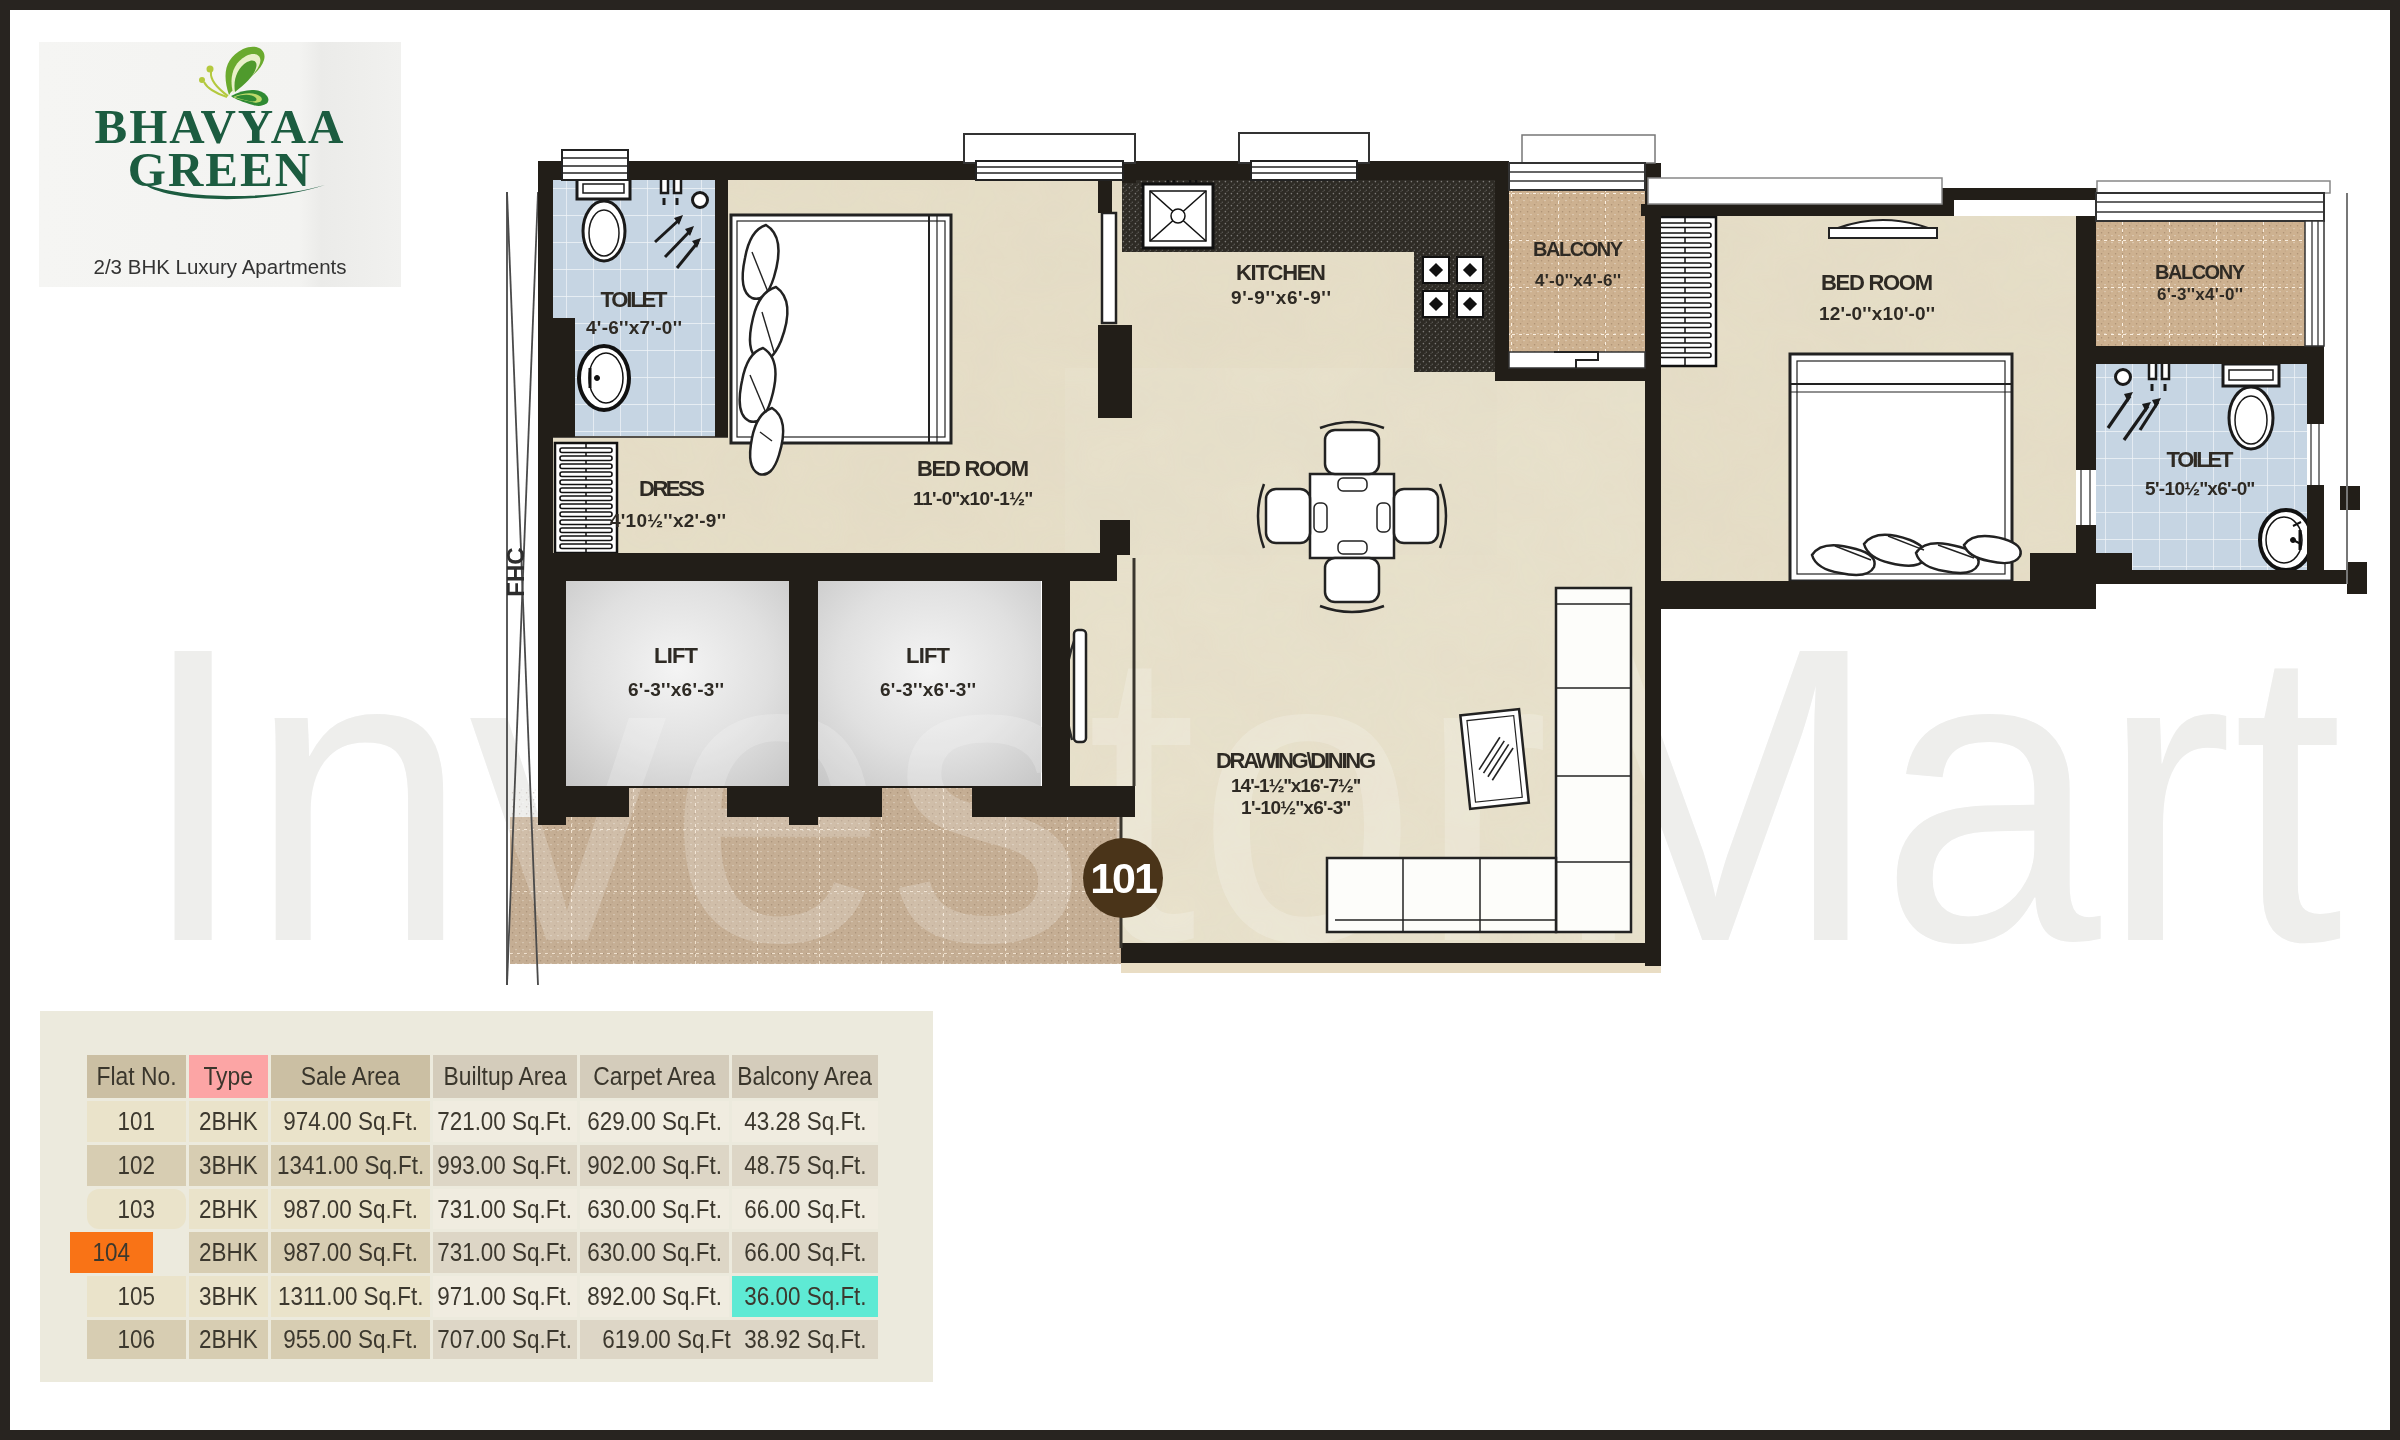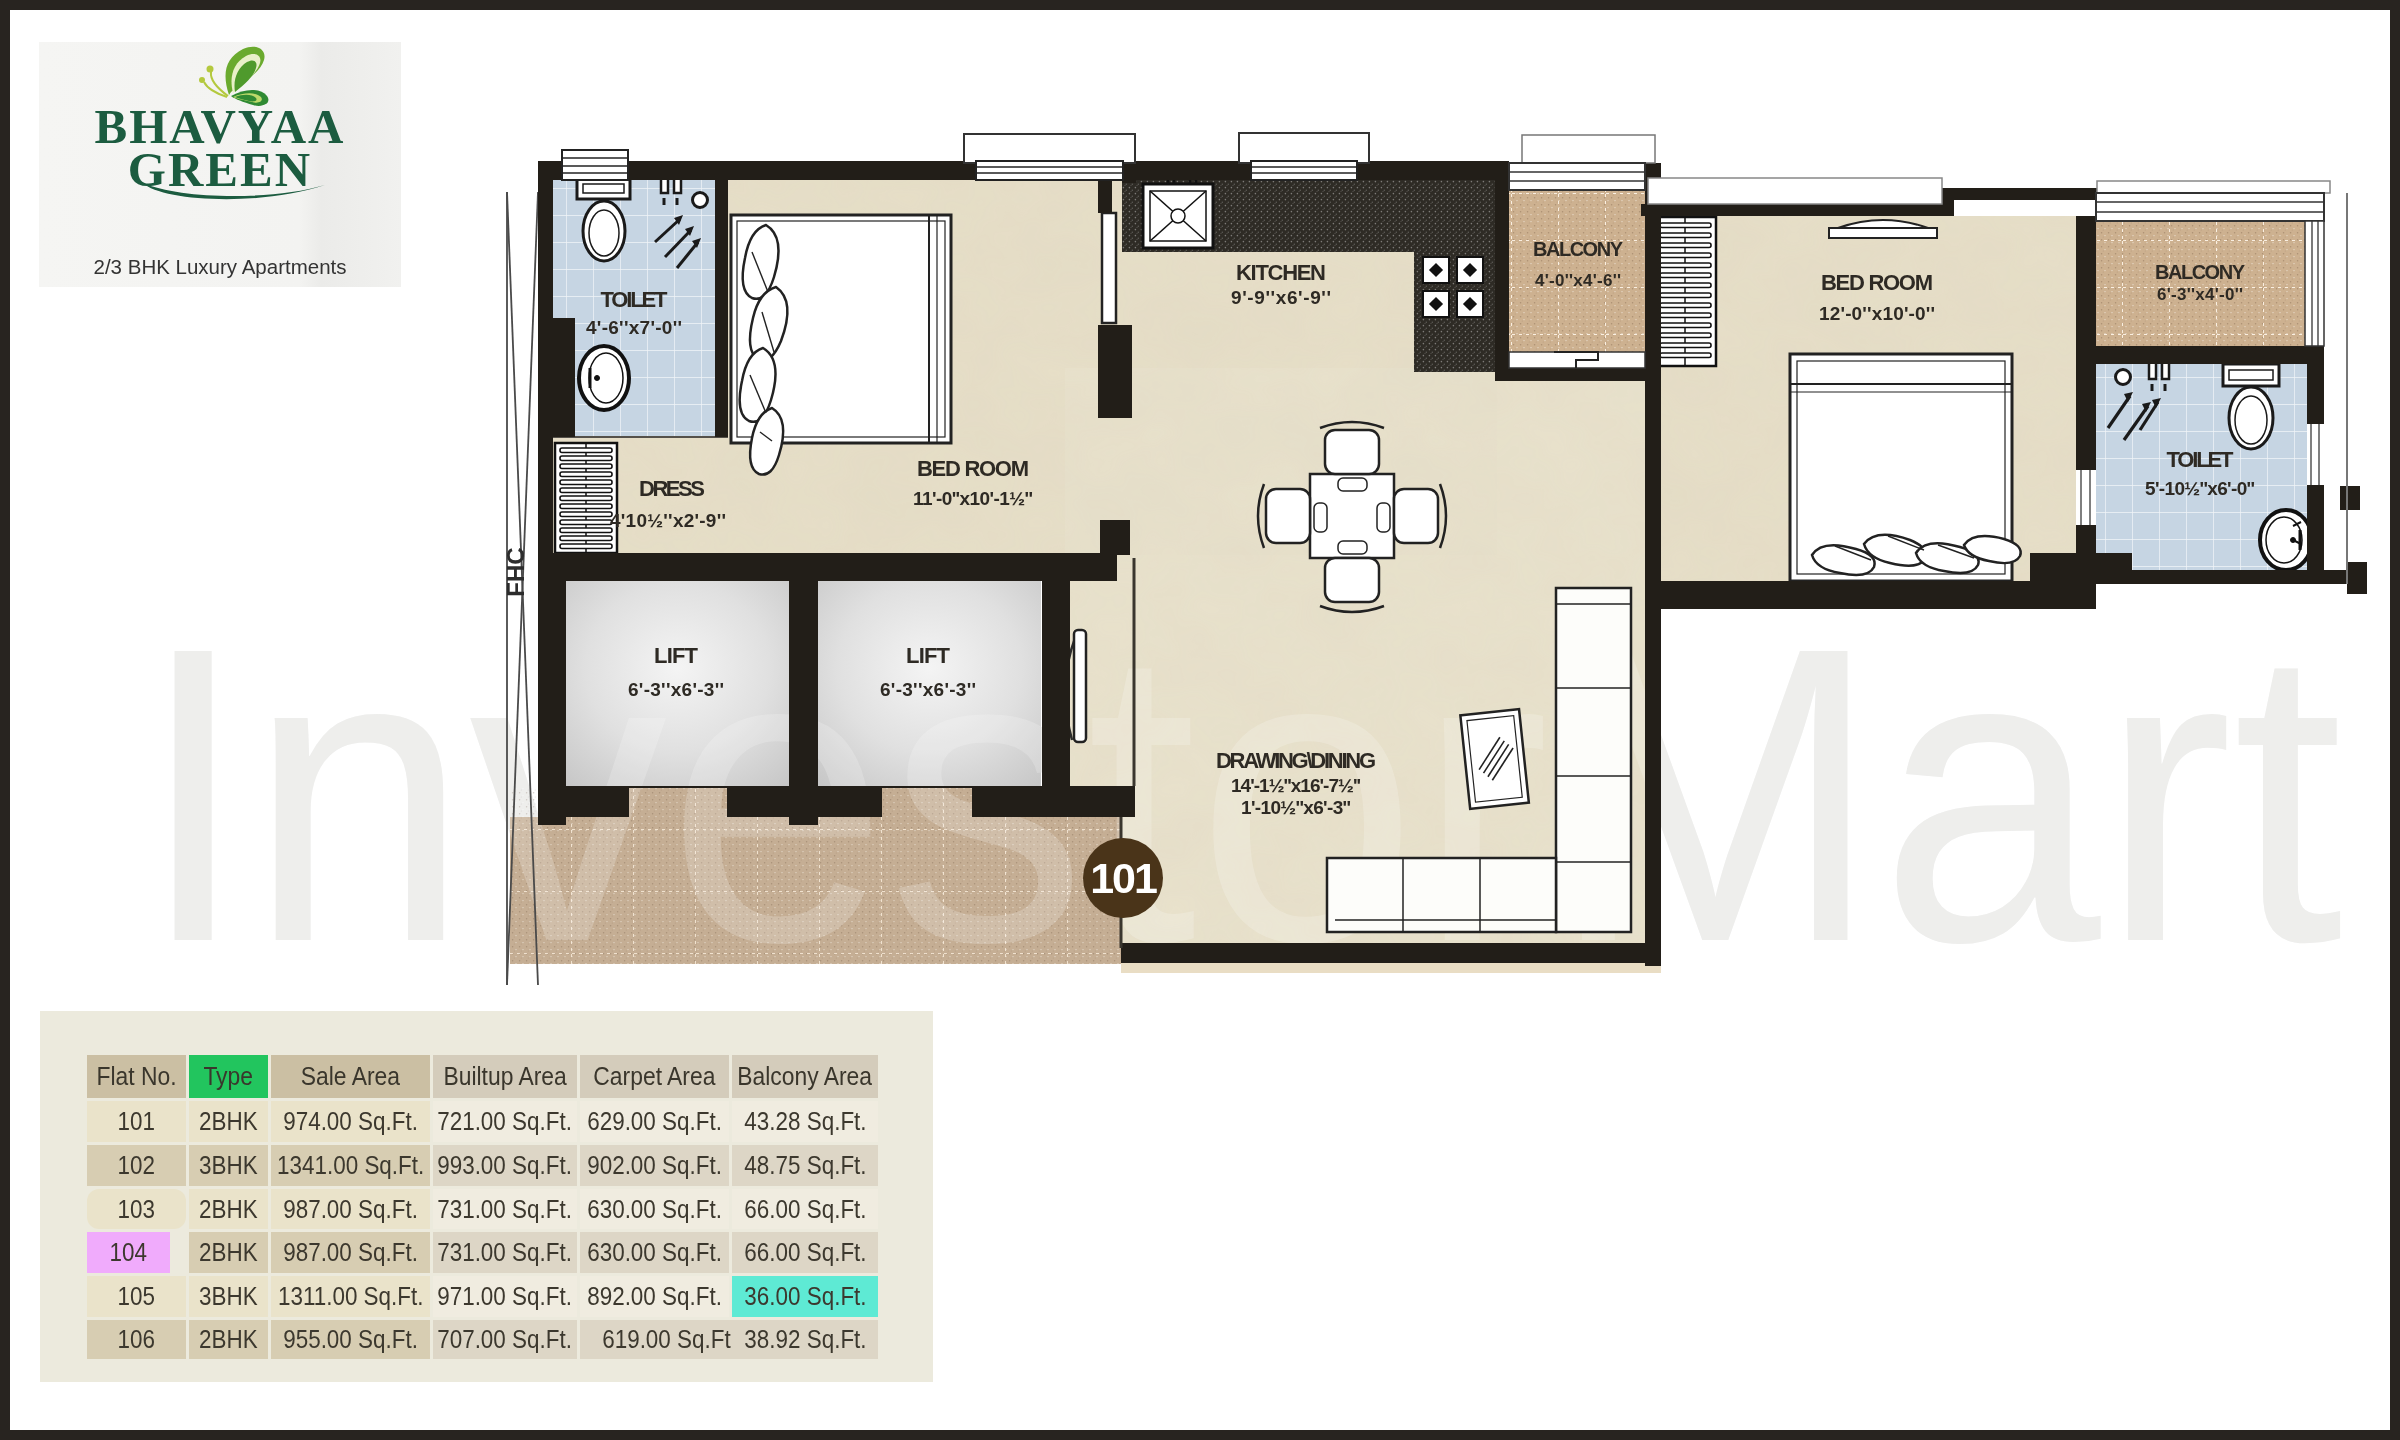--- a/index.html
+++ b/index.html
@@ -540,21 +540,21 @@
       <text x="2200" y="467" font-size="22" font-weight="bold" textLength="67">TOILET</text>
       <text x="2200" y="495" font-size="19" font-weight="bold" textLength="110">5'-10½''x6'-0''</text>
     </g>
   </svg>
 
   <div id="tblpanel">
 
     <div class="cell hd" style="left:47px;top:44px;width:99px;height:43px;background:#cbbfa3;">
         <span>Flat No.</span>
       </div>
-    <div class="cell hd" style="left:149px;top:44px;width:79px;height:43px;background:#22c55e;">
+    <div class="cell hd" style="left:149px;top:44px;width:79px;height:43px;background:#fca5a5;">
         <span>Type</span>
       </div>
     <div class="cell hd" style="left:231px;top:44px;width:159px;height:43px;background:#cbbfa3;">
         <span>Sale Area</span>
       </div>
     <div class="cell hd" style="left:393px;top:44px;width:144px;height:43px;background:#d4ccbb;">
         <span>Builtup Area</span>
       </div>
     <div class="cell hd" style="left:540px;top:44px;width:149px;height:43px;background:#d4ccbb;">
         <span>Carpet Area</span>
@@ -613,21 +613,21 @@
     <div class="cell dt" style="left:393px;top:178px;width:144px;height:40px;background:#f0ece0;">
         <span>731.00 Sq.Ft.</span>
       </div>
     <div class="cell dt" style="left:540px;top:178px;width:149px;height:40px;background:#f0ece0;">
         <span>630.00 Sq.Ft.</span>
       </div>
     <div class="cell dt" style="left:692px;top:178px;width:146px;height:40px;background:#f0ece0;">
         <span>66.00 Sq.Ft.</span>
       </div>
 
-    <div class="cell dt" style="left:47px;top:221px;width:83px;height:41px;background:#f0abfc;">
+    <div class="cell dt" style="left:30px;top:221px;width:83px;height:41px;background:#f97316;">
         <span>104</span>
       </div>
     <div class="cell dt" style="left:149px;top:221px;width:79px;height:41px;background:#d7cdb2;">
         <span>2BHK</span>
       </div>
     <div class="cell dt" style="left:231px;top:221px;width:159px;height:41px;background:#d7cdb2;">
         <span>987.00 Sq.Ft.</span>
       </div>
     <div class="cell dt" style="left:393px;top:221px;width:144px;height:41px;background:#ddd6c6;">
         <span>731.00 Sq.Ft.</span>

